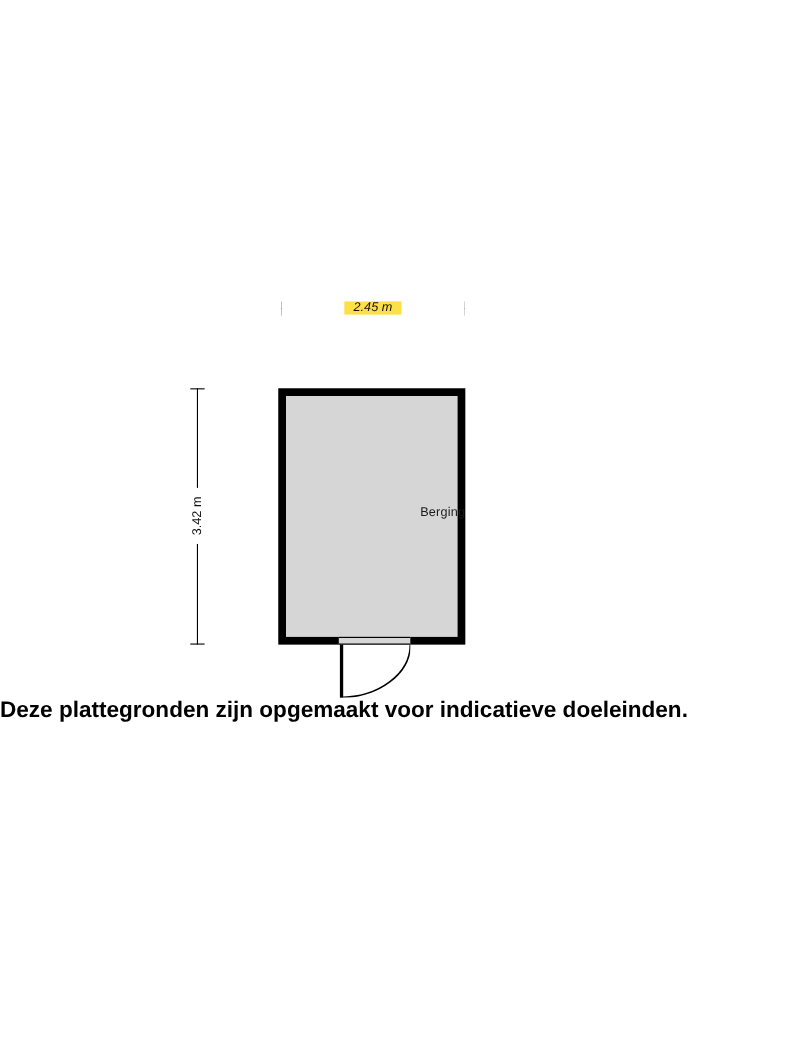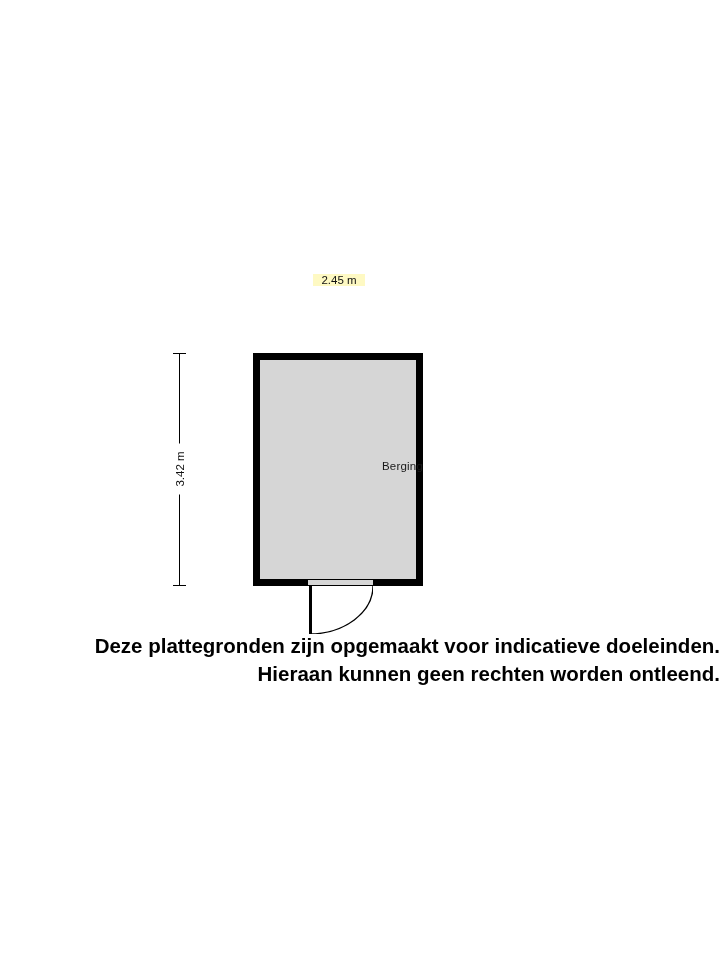--- a/index.html
+++ b/index.html
@@ -105,22 +105,23 @@
     left: 0;
     top: 0;
     width: 166px;
     text-align: center;
     font-size: 11.5px;
     color: #111;
     background: #fff;
     line-height: 19px;
   }
   .dim-top .txt span {
-    background: #fef9c3;
+    background: #fde047;
     padding: 0 8px;
+    font-style: italic;
   }
 
   
   .dim-left {
     position: absolute;
     left: 168px;
     top: 353px;
     width: 22px;
     height: 233px;
   }
@@ -157,21 +158,21 @@
     background: #ffffff;
     padding: 0 8px;
   }
 
   
   .disclaimer {
     position: absolute;
     left: 0;
     top: 632px;
     width: 720px;
-    text-align: right;
+    text-align: left;
     font-weight: bold;
     font-size: 20.5px;
     color: #000000;
     line-height: 28px;
   }
   .disclaimer .l1 { display: block; }
   .disclaimer .l2 { display: block; }
 </style>
 </head>
 <body>
@@ -198,14 +199,13 @@
   <div class="door-gap"></div>
   <div class="door-leaf"></div>
   <svg class="door-arc" viewBox="0 0 64 48" xmlns="http://www.w3.org/2000/svg">
     <path d="M 64 0 A 64 48 0 0 1 0 48" fill="none" stroke="#000000" stroke-width="1.4"></path>
   </svg>
 
 </div>
 
 <div class="disclaimer">
   <span class="l1">Deze plattegronden zijn opgemaakt voor indicatieve doeleinden.</span>
-  <span class="l2">Hieraan kunnen geen rechten worden ontleend.</span>
 </div>
 
 </body></html>

